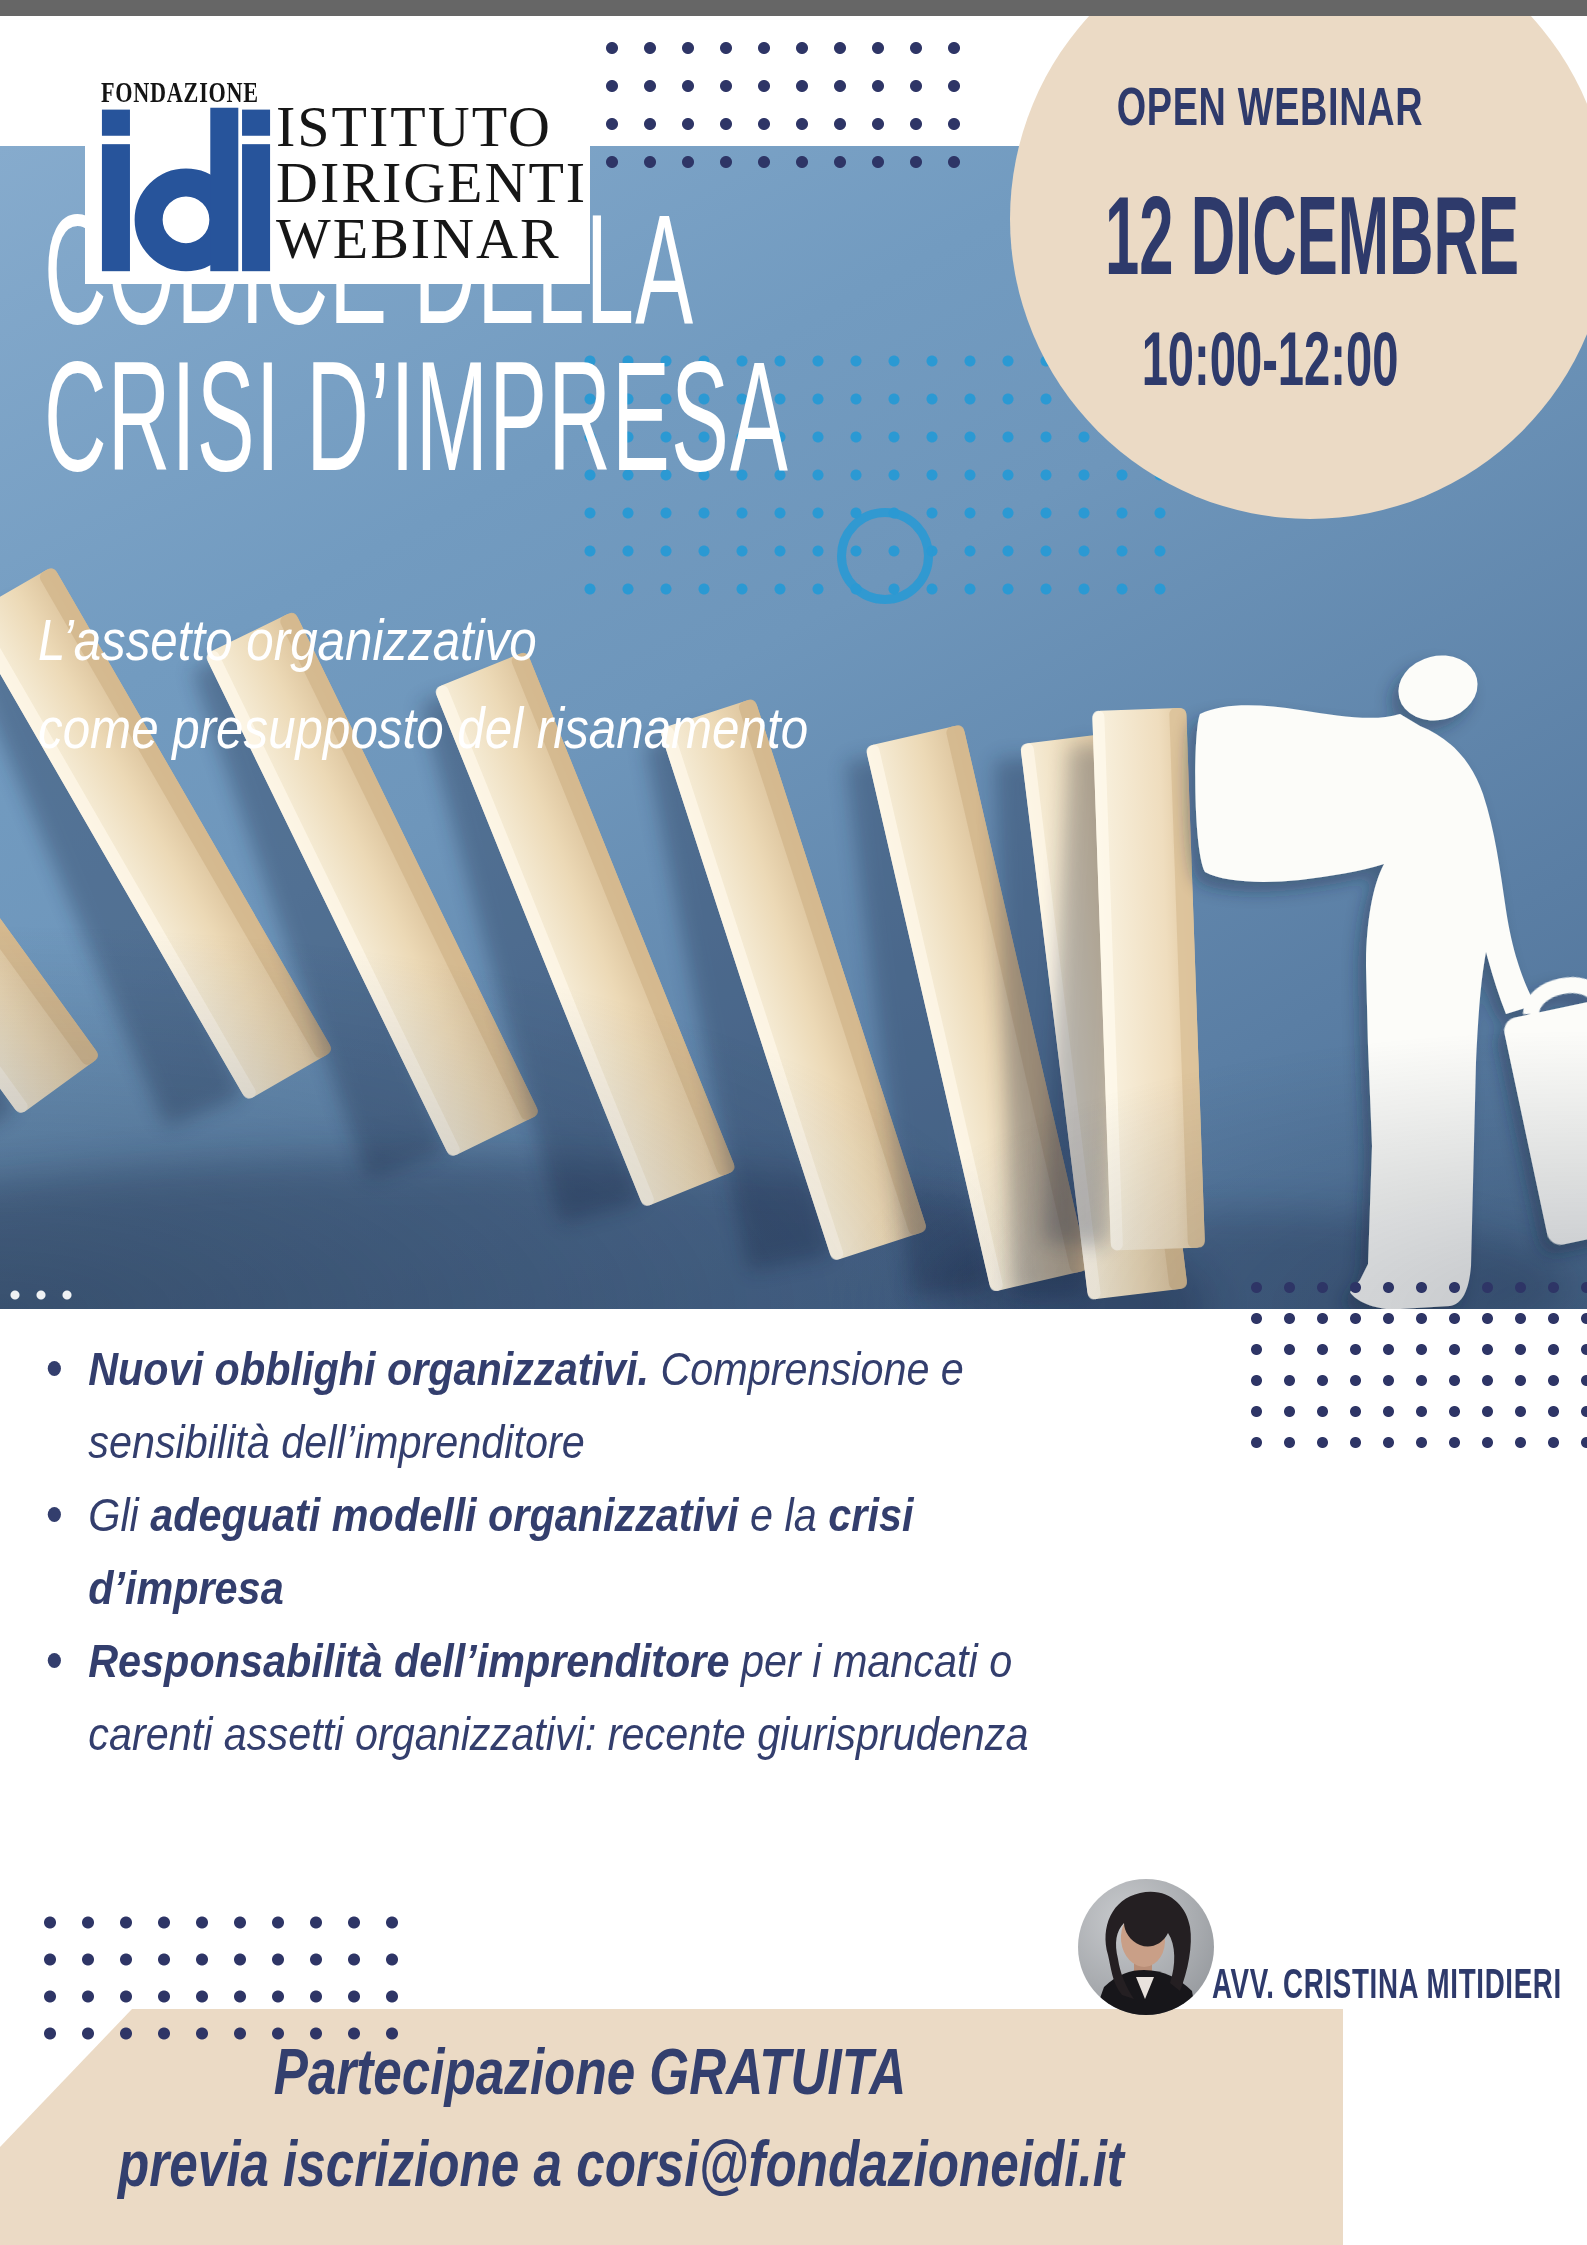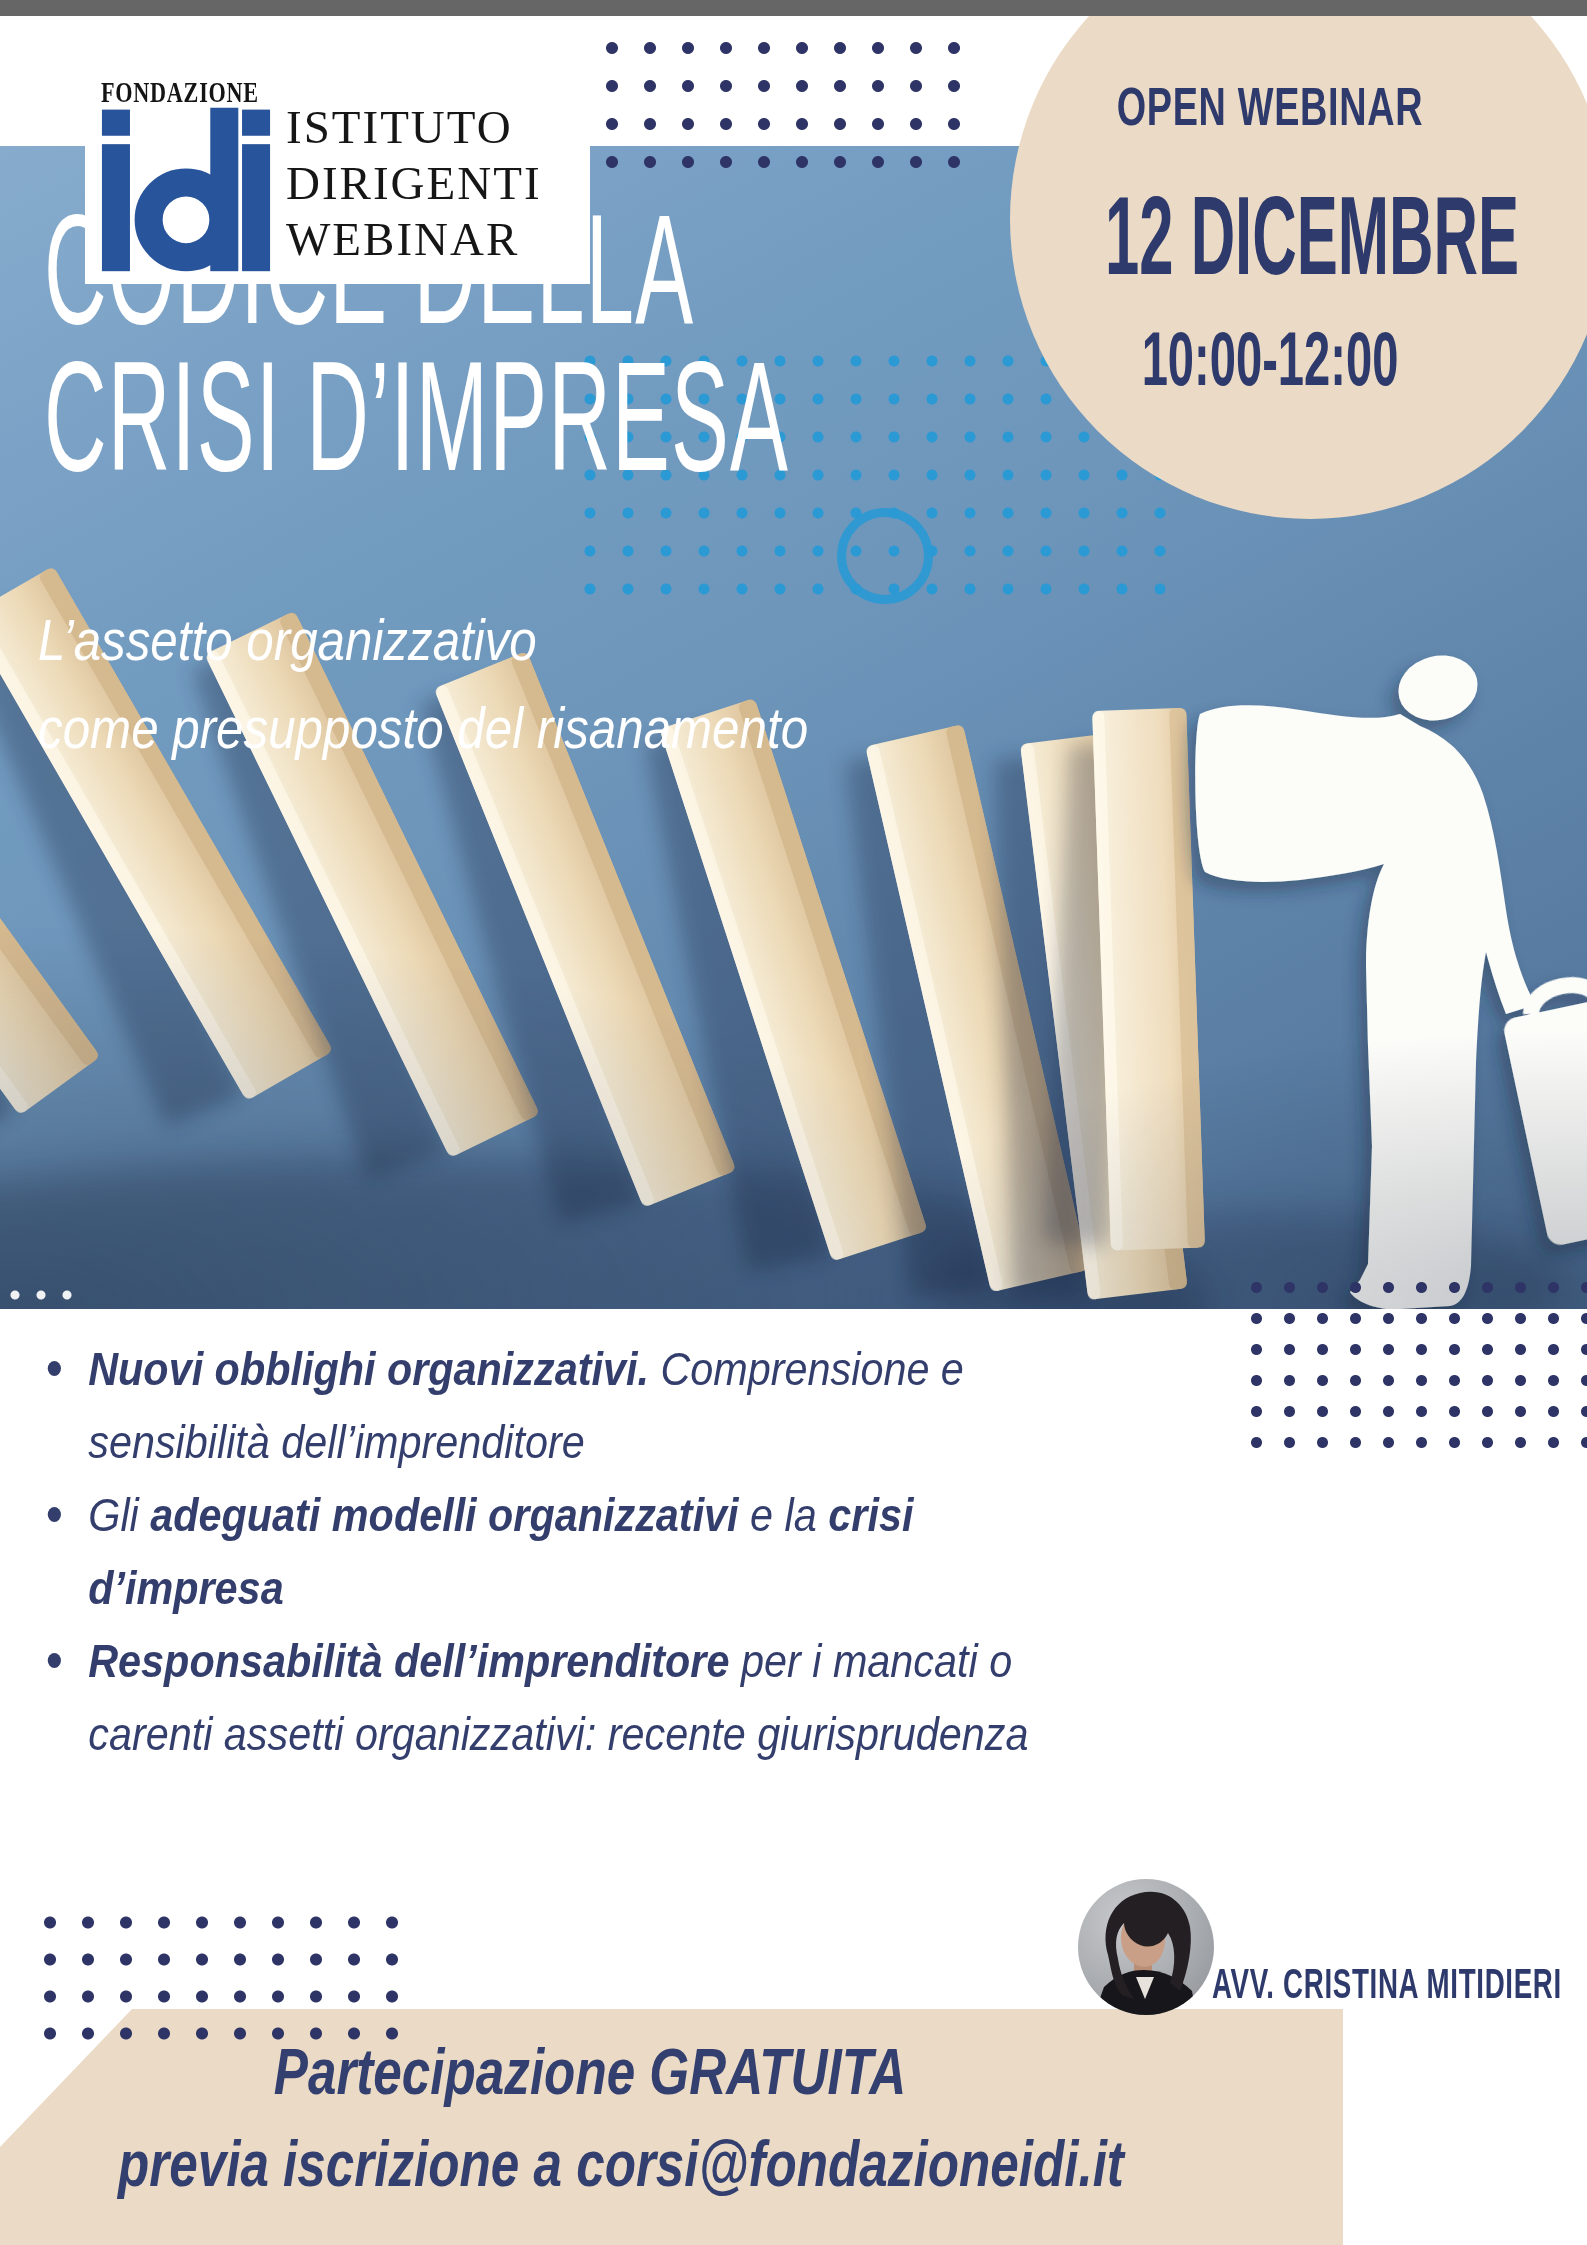--- a/index.html
+++ b/index.html
@@ -22,22 +22,22 @@
   }
   .photo-art{position:absolute;left:0;top:0;width:100%;height:100%;}
   
   .logo-box{position:absolute;left:85px;top:55px;width:505px;height:213px;background:#ffffff;z-index:8;}
   .logo-fondazione{
     position:absolute;left:16px;top:4px;font-family:"Liberation Serif",serif;font-weight:700;
     font-size:30px;color:#141414;letter-spacing:1px;transform:scaleX(.74);transform-origin:left top;white-space:nowrap;
   }
   .logo-mark{position:absolute;left:15px;top:33px;}
   .logo-name{
-    position:absolute;left:201px;top:28px;font-family:"Liberation Serif",serif;font-weight:400;
-    font-size:47px;line-height:56px;color:#161616;letter-spacing:2px;white-space:nowrap;
+    position:absolute;left:191px;top:28px;font-family:"Liberation Serif",serif;font-weight:400;
+    font-size:58px;line-height:56px;color:#161616;letter-spacing:2px;white-space:nowrap;
   }
   
   .badge-circle{
     position:absolute;left:1010px;top:-97px;width:600px;height:600px;border-radius:50%;
     background:#ebdac5;z-index:7;
   }
   .badge-line{position:absolute;left:0;width:600px;text-align:center;color:#2e3a6b;font-weight:700;white-space:nowrap;}
   .badge-label{top:156px;font-size:54px;transform:translateX(-40px) scaleX(.70);letter-spacing:1px;}
   .badge-date{top:252px;font-size:112px;transform:translateX(-40px) scaleX(.55);}
   .badge-time{top:396px;font-size:76px;transform:translateX(-40px) scaleX(.62);}

